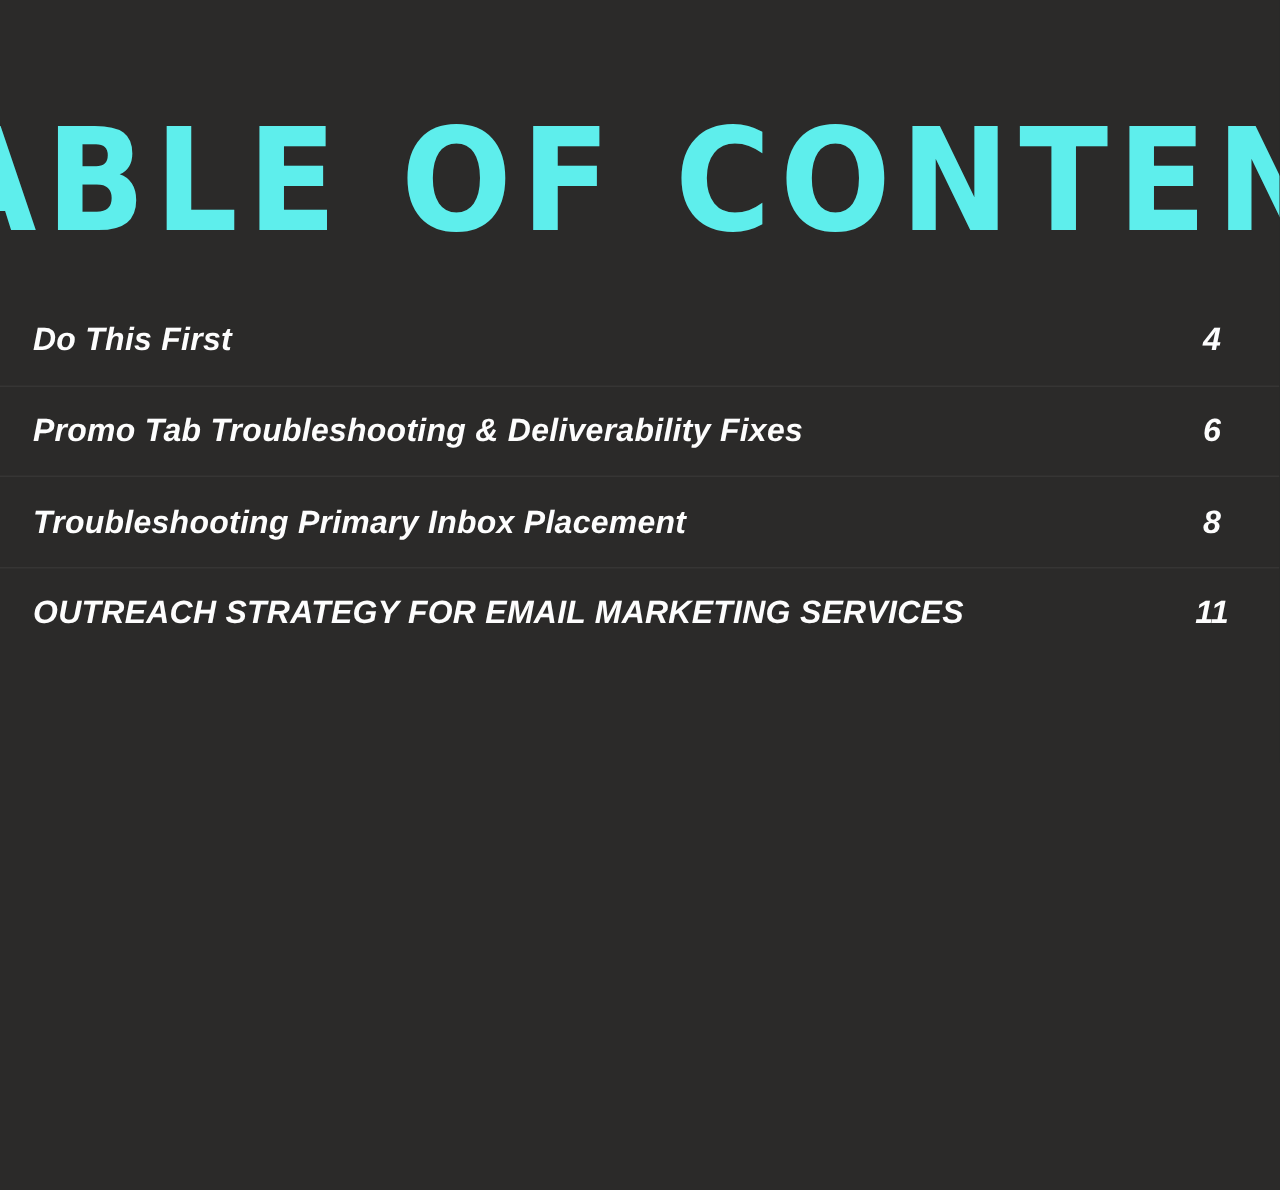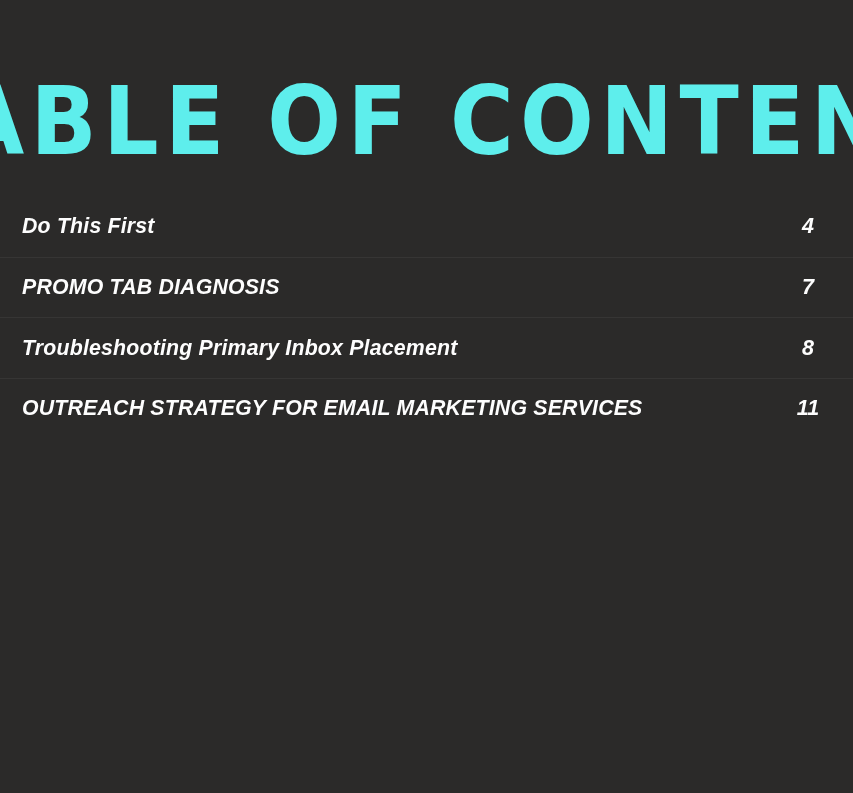--- a/index.html
+++ b/index.html
@@ -111,28 +111,28 @@
 
     <div class="toc-row">
       <div class="row-inner">
         <span class="entry-title">Do This First</span>
         <span class="dot-fill"></span>
         <span class="entry-page">4</span>
       </div>
     </div>
 
 
-
     <div class="toc-row">
       <div class="row-inner">
-        <span class="entry-title">PROMO TAB DIAGNOSIS</span>
+        <span class="entry-title">Promo Tab Troubleshooting &amp; Deliverability Fixes</span>
         <span class="dot-fill"></span>
-        <span class="entry-page">7</span>
+        <span class="entry-page">6</span>
       </div>
     </div>
+
 
     <div class="toc-row">
       <div class="row-inner">
         <span class="entry-title">Troubleshooting Primary Inbox Placement</span>
         <span class="dot-fill"></span>
         <span class="entry-page">8</span>
       </div>
     </div>
 
 

